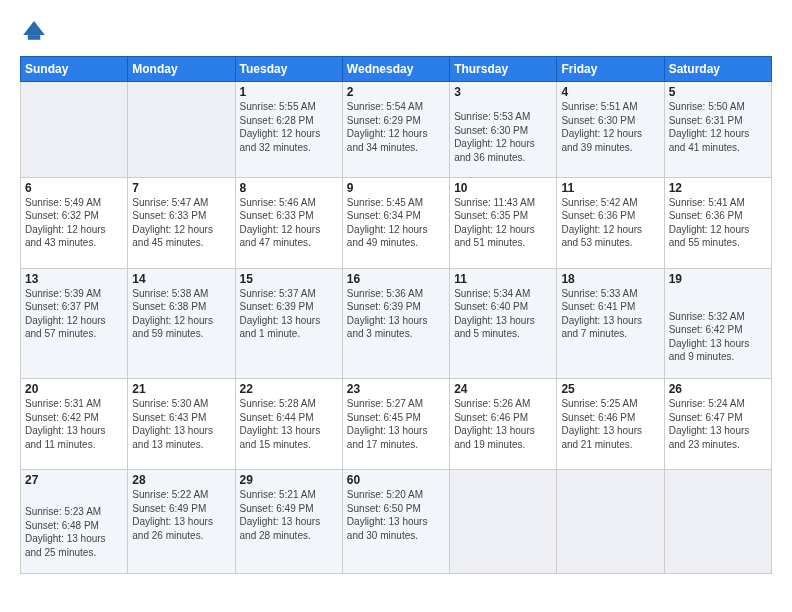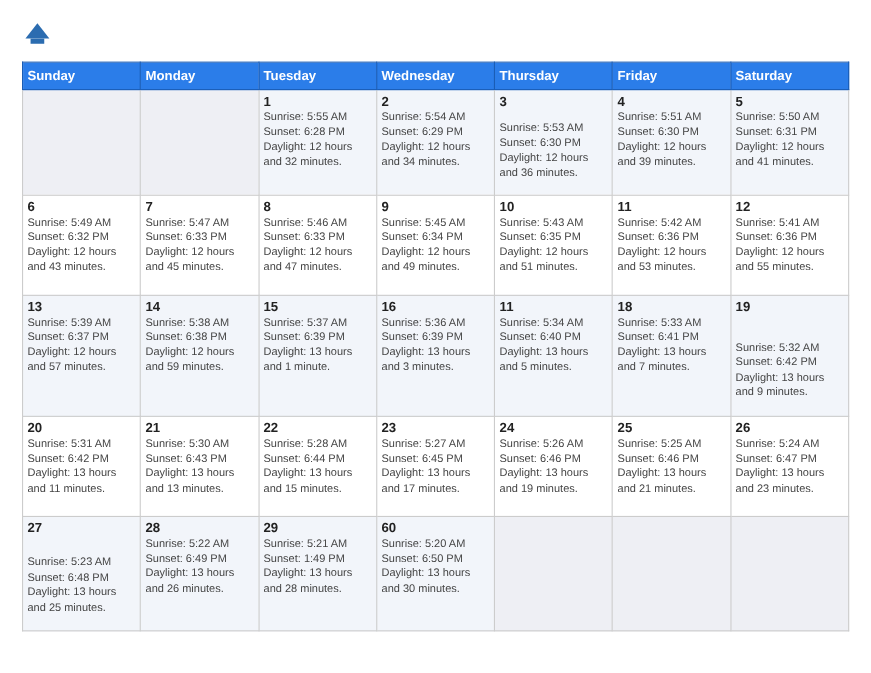--- a/index.html
+++ b/index.html
@@ -189,21 +189,21 @@
 Daylight: 12 hours and 47 minutes.</div>
           </td>
           <td>
             <span class="day-num">9</span>
             <div class="day-info" style="white-space: pre-line;">Sunrise: 5:45 AM
 Sunset: 6:34 PM
 Daylight: 12 hours and 49 minutes.</div>
           </td>
           <td>
             <span class="day-num">10</span>
-            <div class="day-info" style="white-space: pre-line;">Sunrise: 5:43 AM
+            <div class="day-info" style="white-space: pre-line;">Sunrise: 11:43 AM
 Sunset: 6:35 PM
 Daylight: 12 hours and 51 minutes.</div>
           </td>
           <td>
             <span class="day-num">11</span>
             <div class="day-info" style="white-space: pre-line;">Sunrise: 5:42 AM
 Sunset: 6:36 PM
 Daylight: 12 hours and 53 minutes.</div>
           </td>
           <td>
@@ -310,21 +310,21 @@
           </td>
           <td>
             <span class="day-num">28</span>
             <div class="day-info" style="white-space: pre-line;">Sunrise: 5:22 AM
 Sunset: 6:49 PM
 Daylight: 13 hours and 26 minutes.</div>
           </td>
           <td>
             <span class="day-num">29</span>
             <div class="day-info" style="white-space: pre-line;">Sunrise: 5:21 AM
-Sunset: 1:49 PM
+Sunset: 6:49 PM
 Daylight: 13 hours and 28 minutes.</div>
           </td>
           <td>
             <span class="day-num">60</span>
             <div class="day-info" style="white-space: pre-line;">Sunrise: 5:20 AM
 Sunset: 6:50 PM
 Daylight: 13 hours and 30 minutes.</div>
           </td>
           <td class="empty"></td>
           <td class="empty"></td>

